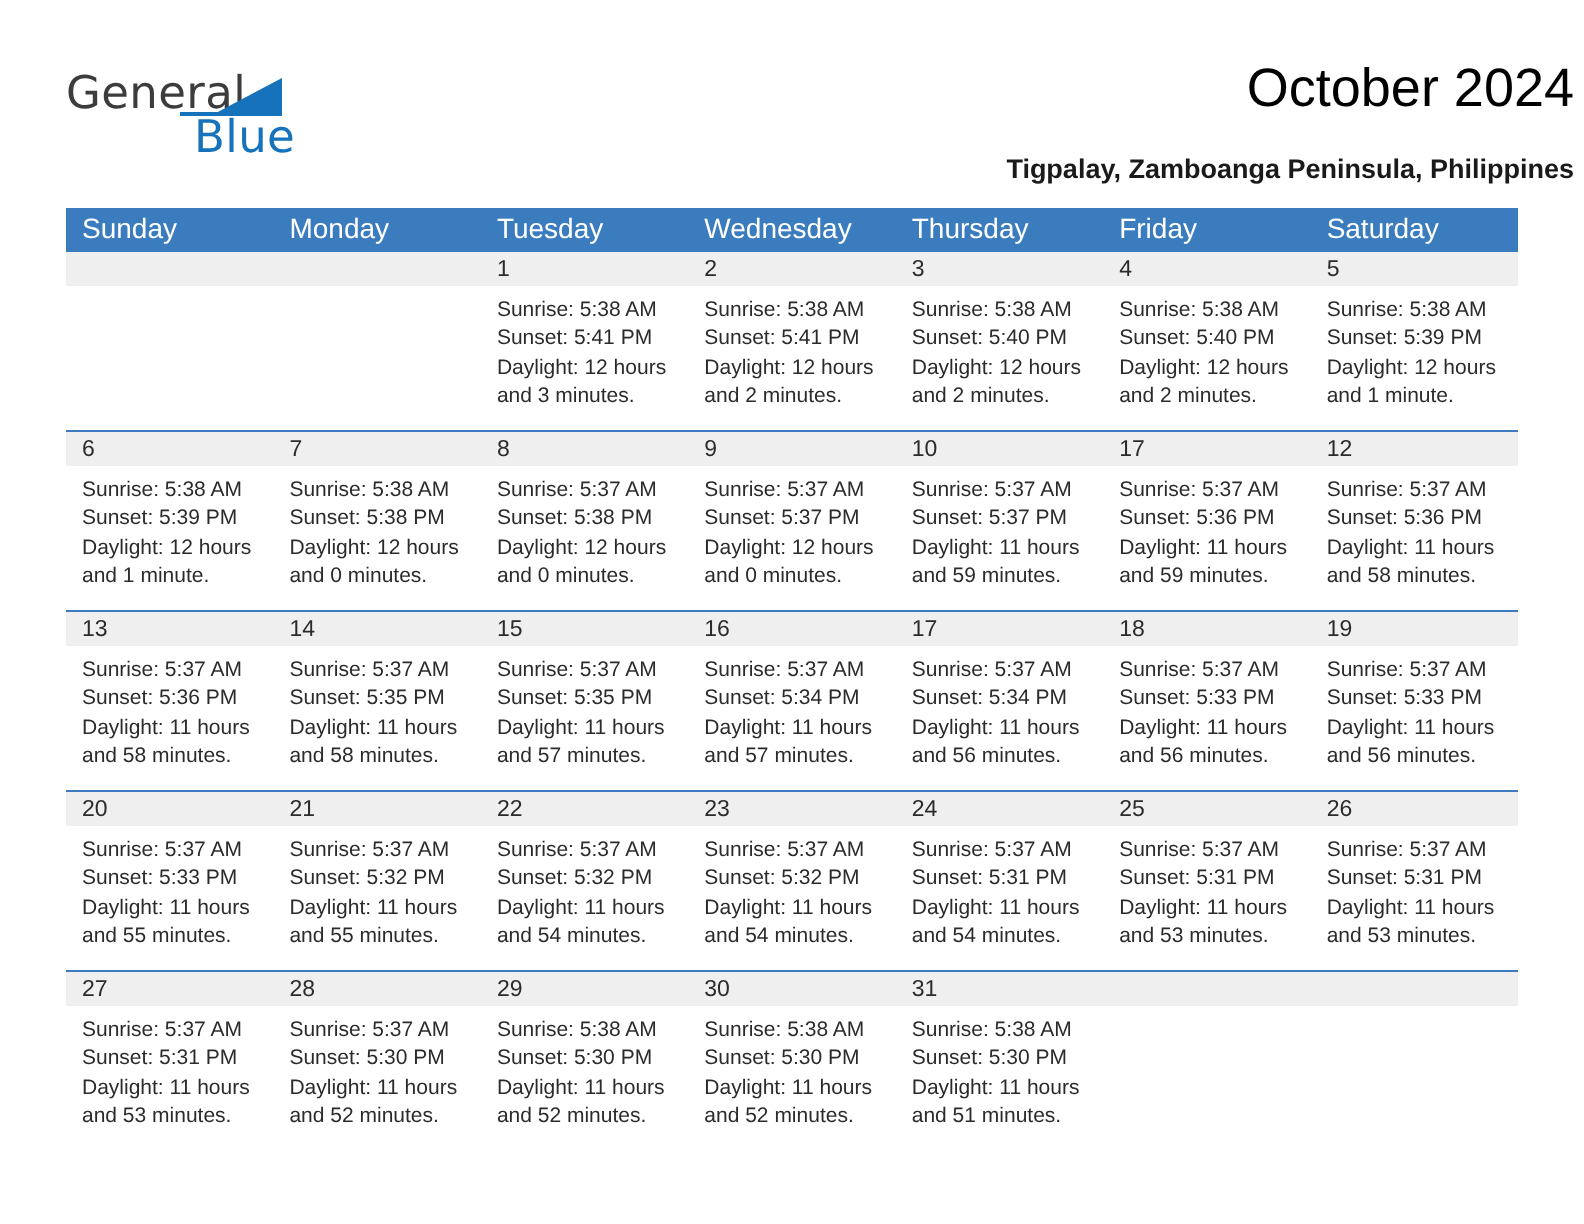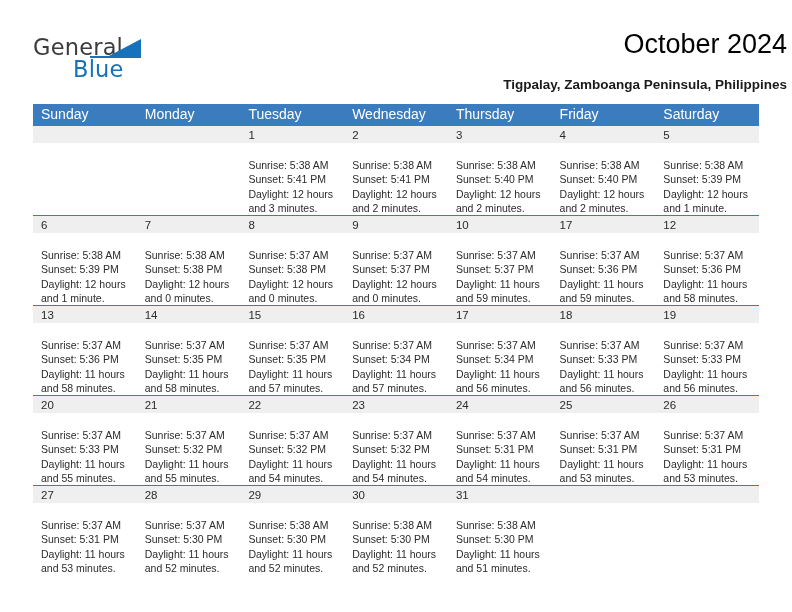--- a/index.html
+++ b/index.html
@@ -43,21 +43,21 @@
     top: 0;
     font-size: 22.5px;
     letter-spacing: 0.2px;
     color: #3c3c3c;
     font-family: "DejaVu Sans", sans-serif;
     font-weight: 400;
     line-height: 1;
   }
   .logo-blue {
     position: absolute;
-    left: 40px;
+    left: 64px;
     top: 21.5px;
     font-size: 22.5px;
     letter-spacing: 0.2px;
     color: #1673bb;
     font-family: "DejaVu Sans", sans-serif;
     font-weight: 400;
     line-height: 1;
   }
   .logo-triangle {
     position: absolute;
@@ -148,21 +148,21 @@
   }
   .day-number {
     position: absolute;
     left: 8px;
     top: 1px;
     font-size: 11.5px;
     color: #2b2b2b;
     line-height: 16px;
   }
   .day-lines {
-    padding: 15px 6px 0 8px;
+    padding: 5px 6px 0 8px;
   }
   .day-line {
     font-size: 10.5px;
     color: #2b2b2b;
     line-height: 14.4px;
     white-space: nowrap;
   }
 </style>
 </head>
 <body>

